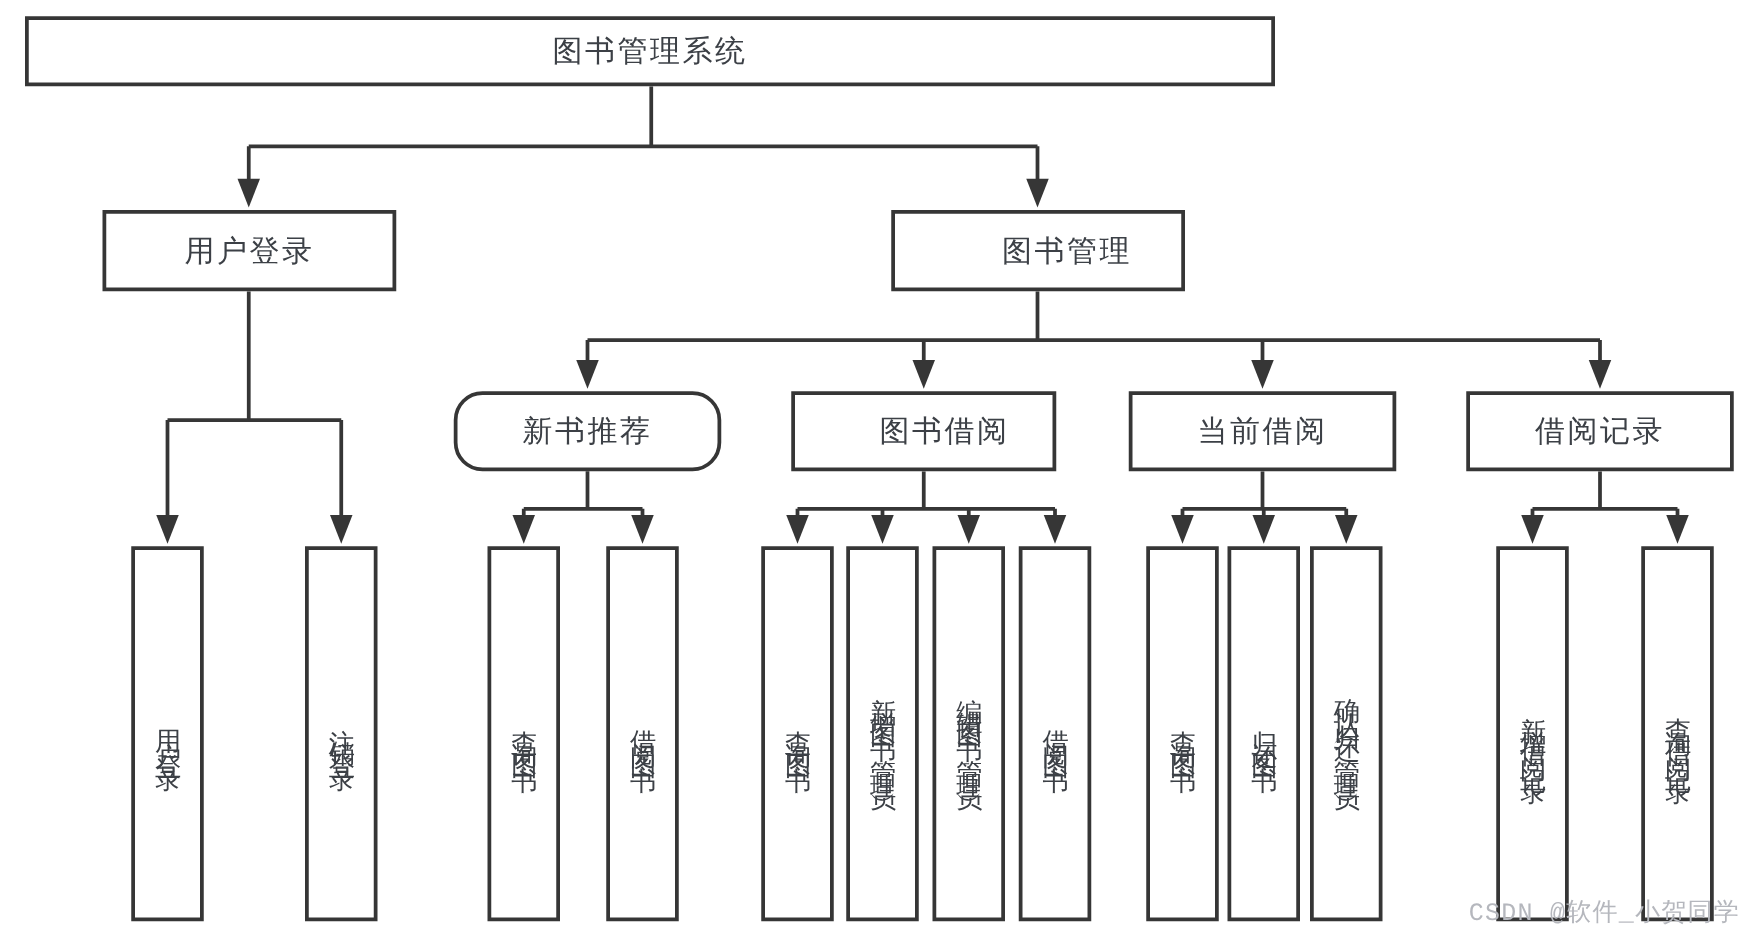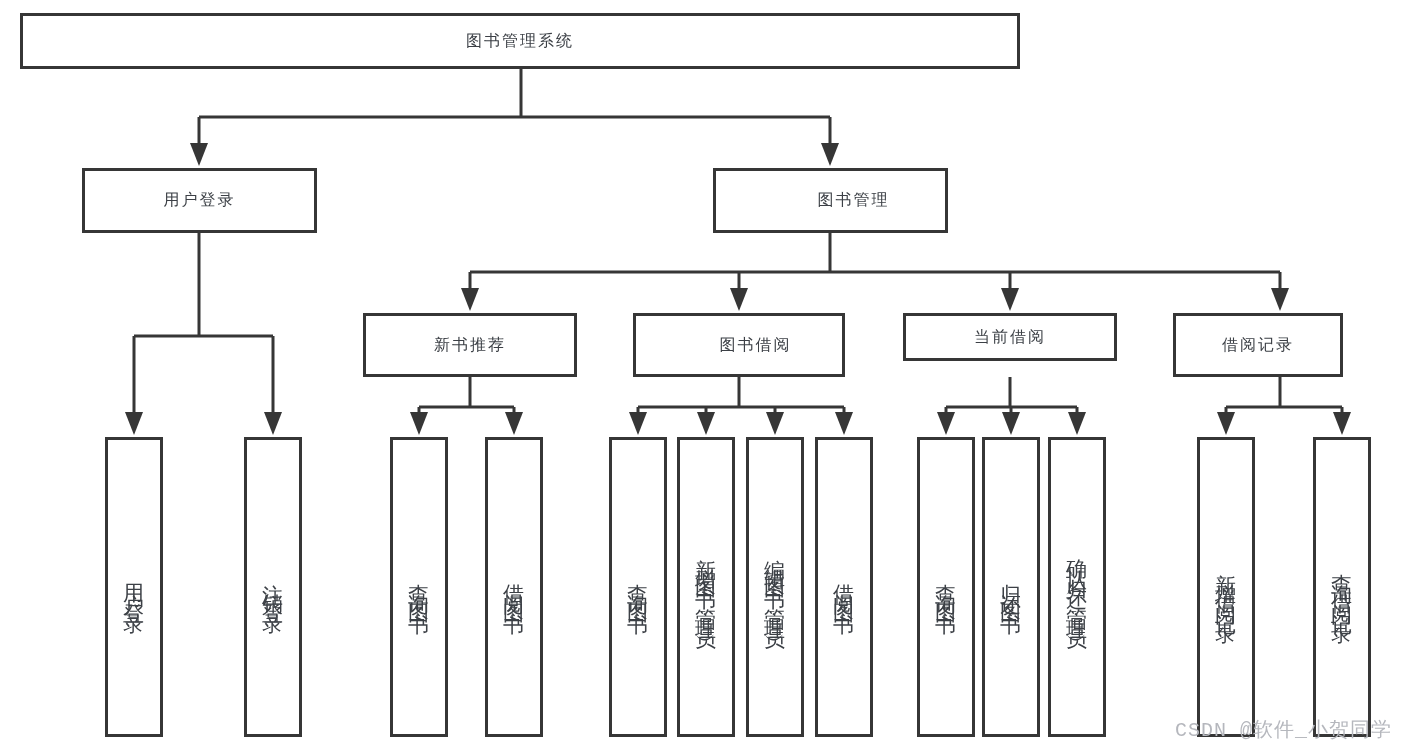--- a/index.html
+++ b/index.html
@@ -15,33 +15,33 @@
   }
   svg.connectors{position:absolute;left:0;top:0;z-index:1;}
   svg.connectors .lines{stroke:var(--line);stroke-width:3;fill:none;}
   svg.connectors .heads{fill:var(--line);stroke:none;}
   .node{
     position:absolute;box-sizing:border-box;z-index:2;
     background:var(--bg);border:3px solid var(--line);
     display:flex;align-items:center;justify-content:center;
     color:var(--text);
   }
-  .node.h{font-size:16px;letter-spacing:2px;white-space:nowrap;}
+  .node.h{font-size:24px;letter-spacing:2px;white-space:nowrap;}
   .node.v{
     writing-mode:vertical-rl;text-orientation:mixed;
     font-size:21px;letter-spacing:10px;line-height:1;
   }
   
   .n-root   {left:20px;  top:13px;  width:1000px;height:56px;}
   .n-user   {left:82px;  top:168px; width:235px; height:65px;}
   .n-mgmt   {left:713px; top:168px; width:235px; height:65px;padding-left:46px;}
-  .n-new    {left:363px; top:313px; width:214px; height:64px;}
+  .n-new    {left:363px; top:313px; width:214px; height:64px;border-radius:23px;}
   .n-borrow {left:633px; top:313px; width:212px; height:64px;padding-left:33px;}
-  .n-cur    {left:903px; top:313px; width:214px; height:48px;}
-  .n-rec    {left:1173px;top:313px; width:170px; height:64px;}
+  .n-cur    {left:903px; top:313px; width:214px; height:64px;}
+  .n-rec    {left:1173px;top:313px; width:214px; height:64px;}
   .leaf{top:437px;width:58px;height:300px;}
   .l-1 {left:105px;} .l-2 {left:244px;}
   .l-3 {left:390px;} .l-4 {left:485px;}
   .l-5 {left:609px;} .l-6 {left:677px;} .l-7 {left:746px;} .l-8 {left:815px;}
   .l-9 {left:917px;} .l-10{left:982px;} .l-11{left:1048px;}
   .l-12{left:1197px;}.l-13{left:1313px;}
   .watermark{
     position:absolute;right:13px;top:716px;z-index:3;
     font-size:20px;letter-spacing:1px;color:var(--watermark);white-space:nowrap;font-family:Liberation Mono, monospace;
   }

